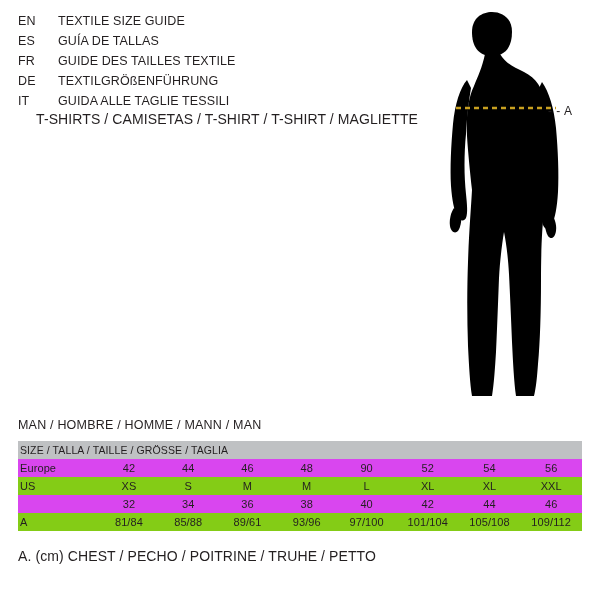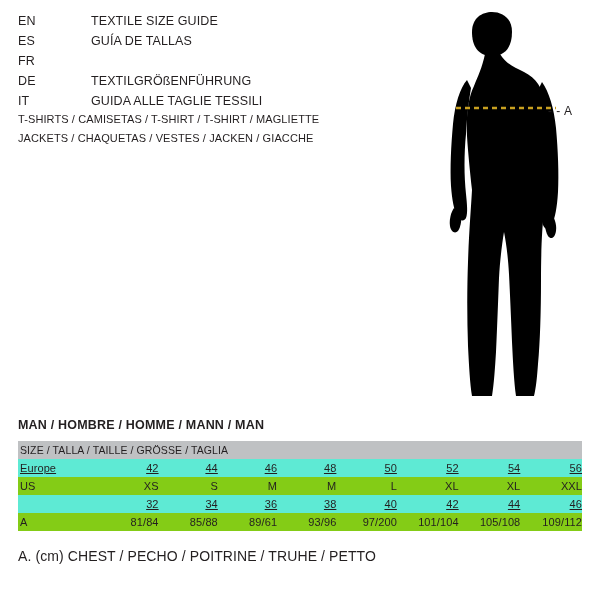--- a/index.html
+++ b/index.html
@@ -34,34 +34,34 @@
     height: 20px;
     font-size: 12.5px;
     letter-spacing: 0.1px;
   }
   .lang-code {
     width: 40px;
     flex: 0 0 40px;
   }
   .lang-text {
     flex: 1 1 auto;
-    margin-left: 33px;
   }
 
   
   .cat-block {
     position: absolute;
     left: 18px;
     top: 110px;
     width: 400px;
   }
   .cat-line {
-    font-size: 11px;
+    font-size: 14px;
     line-height: 19px;
     letter-spacing: 0.1px;
+    text-align: right;
   }
 
   
   .figure {
     position: absolute;
     left: 410px;
     top: 12px;
     width: 180px;
     height: 395px;
   }
@@ -75,21 +75,21 @@
     color: #231f20;
     letter-spacing: 0.5px;
   }
 
   
   .man-title {
     position: absolute;
     left: 18px;
     top: 418px;
     font-size: 12.5px;
-    font-weight: bold;
+    font-weight: normal;
     letter-spacing: 0.2px;
   }
 
   table.size-table {
     position: absolute;
     left: 18px;
     top: 441px;
     width: 564px;
     border-collapse: collapse;
     font-size: 11px;
@@ -99,24 +99,24 @@
     height: 18px;
     vertical-align: middle;
     letter-spacing: 0.1px;
   }
   .row-head td {
     background: #bfc1c3;
     font-size: 10.5px;
     height: 17px;
     margin-top: 35px;
   }
-  .row-light td { background: #5eead4; text-decoration: underline; }
+  .row-light td { background: #d946ef; }
   .row-dark td  { background: #84cc16; }
   .col-label { width: 90px; padding-left: 2px !important; }
-  .cell { width: 67px; text-align: right; }
+  .cell { width: 67px; text-align: center; }
 
   .footnote {
     position: absolute;
     left: 18px;
     top: 548px;
     font-size: 14px;
     letter-spacing: 0.1px;
   }
 </style>
 </head>
@@ -128,34 +128,34 @@
     <div class="lang-row">
       <span class="lang-code">EN</span>
       <span class="lang-text">TEXTILE SIZE GUIDE</span>
     </div>
     <div class="lang-row">
       <span class="lang-code">ES</span>
       <span class="lang-text">GUÍA DE TALLAS</span>
     </div>
     <div class="lang-row">
       <span class="lang-code">FR</span>
+      <span class="lang-text">GUIDE DES TAILLES TEXTILE</span>
     </div>
     <div class="lang-row">
       <span class="lang-code">DE</span>
       <span class="lang-text">TEXTILGRÖßENFÜHRUNG</span>
     </div>
     <div class="lang-row">
       <span class="lang-code">IT</span>
       <span class="lang-text">GUIDA ALLE TAGLIE TESSILI</span>
     </div>
   </div>
 
   <div class="cat-block">
     <div class="cat-line">T-SHIRTS / CAMISETAS / T-SHIRT / T-SHIRT / MAGLIETTE</div>
-    <div class="cat-line">JACKETS / CHAQUETAS / VESTES / JACKEN / GIACCHE</div>
   </div>
 
   <div class="figure">
     <svg width="180" height="395" viewBox="0 0 180 395" xmlns="http://www.w3.org/2000/svg">
       <g>
 
         <path fill="#000000" d="M62 20 C62 6 72 0 82 0 C92 0 102 6 102 20 C102 34 96 44 82 44 C68 44 62 34 62 20 Z"></path>
 
         <path fill="#000000" d="
           M75 42
@@ -224,21 +224,21 @@
     <tbody>
       <tr class="row-head">
         <td class="col-label" colspan="9">SIZE / TALLA / TAILLE / GRÖSSE / TAGLIA</td>
       </tr>
       <tr class="row-light">
         <td class="col-label">Europe</td>
         <td class="cell">42</td>
         <td class="cell">44</td>
         <td class="cell">46</td>
         <td class="cell">48</td>
-        <td class="cell">50</td>
+        <td class="cell">90</td>
         <td class="cell">52</td>
         <td class="cell">54</td>
         <td class="cell">56</td>
       </tr>
       <tr class="row-dark">
         <td class="col-label">US</td>
         <td class="cell">XS</td>
         <td class="cell">S</td>
         <td class="cell">M</td>
         <td class="cell">M</td>
@@ -257,21 +257,21 @@
         <td class="cell">42</td>
         <td class="cell">44</td>
         <td class="cell">46</td>
       </tr>
       <tr class="row-dark">
         <td class="col-label">A</td>
         <td class="cell">81/84</td>
         <td class="cell">85/88</td>
         <td class="cell">89/61</td>
         <td class="cell">93/96</td>
-        <td class="cell">97/200</td>
+        <td class="cell">97/100</td>
         <td class="cell">101/104</td>
         <td class="cell">105/108</td>
         <td class="cell">109/112</td>
       </tr>
     </tbody>
   </table>
 
   <div class="footnote">A. (cm) CHEST / PECHO / POITRINE / TRUHE / PETTO</div>
 
 </div>

